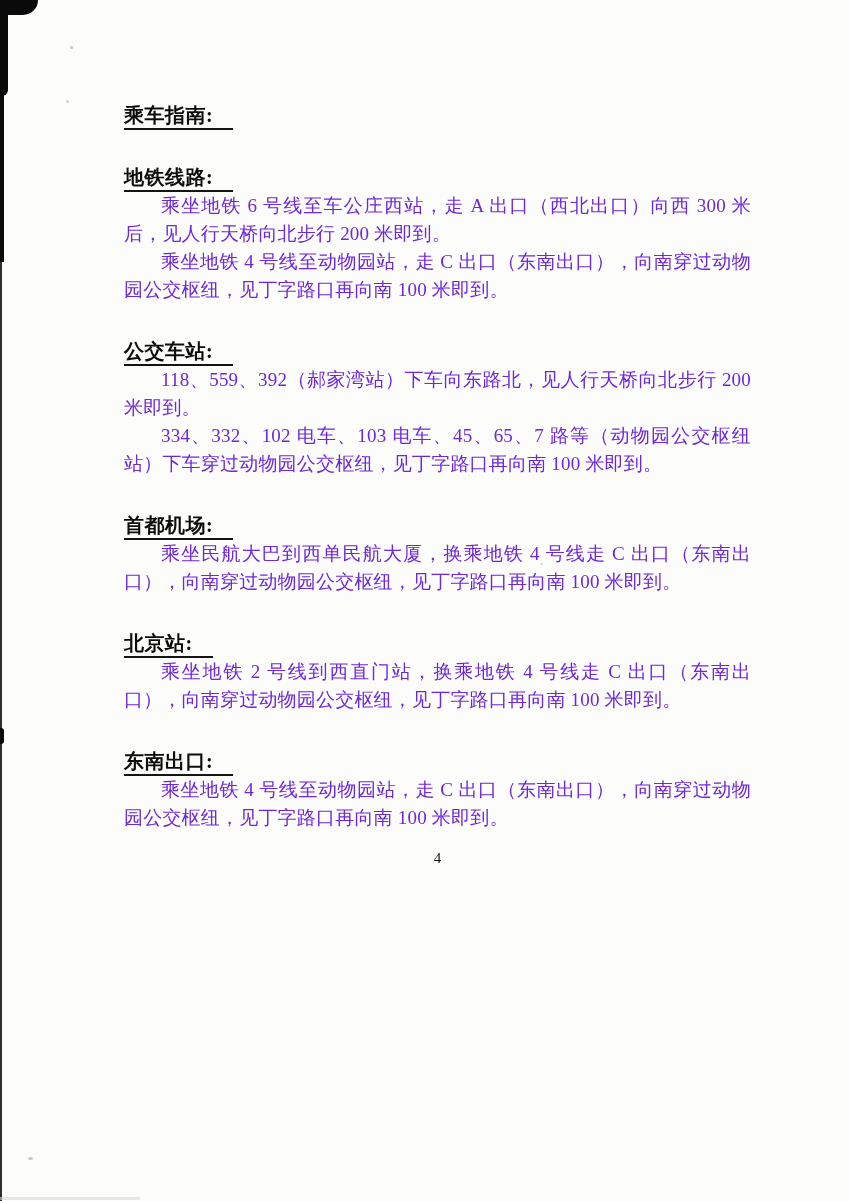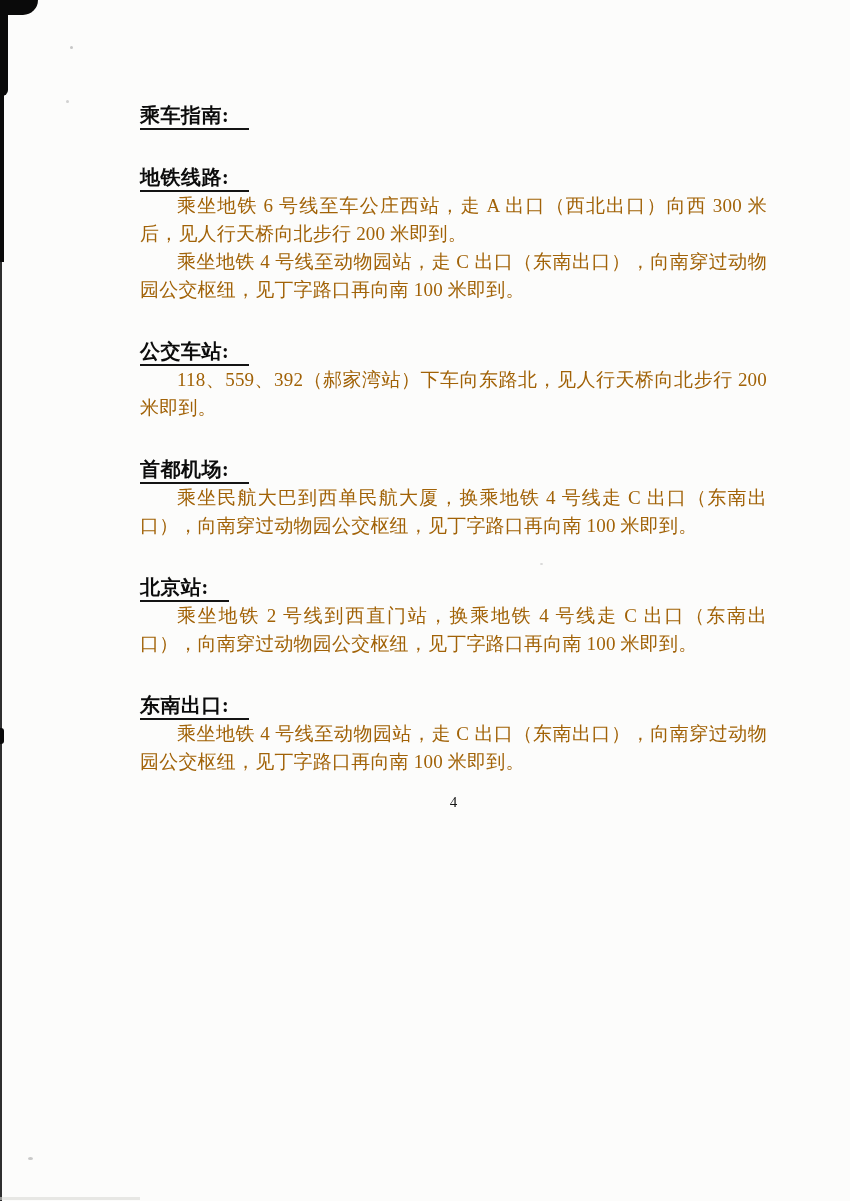--- a/index.html
+++ b/index.html
@@ -40,21 +40,21 @@
   .speck-2 { left: 66px; top: 100px; width: 3px; height: 3px; background:#a8a8a8; border-radius:50%; opacity:.5; }
   .speck-3 { left: 28px; top: 1157px; width: 5px; height: 3px; background:#9f9f9f; border-radius:50%; opacity:.55; }
   .speck-4 { left: 540px; top: 563px; width: 3px; height: 2px; background:#b5b5b5; border-radius:50%; opacity:.5; }
   .bottom-smudge {
     left: 0; top: 1197px; width: 140px; height: 3px;
     background: #d9d9d6; opacity: .6;
   }
   
   .content {
     position: absolute;
-    left: 140px;
+    left: 124px;
     top: 0;
     width: 627px;
   }
   .sec { margin: 0; padding: 0; }
   .heading {
     margin: 33px 0 0 0;
     font-size: 20px;
     line-height: 28px;
     font-weight: bold;
     color: #0c0c0c;
@@ -66,21 +66,21 @@
     border-bottom: 2px solid #141414;
     padding: 0 20px 1px 0;
     line-height: 24px;
   }
   .para {
     margin: 0;
     font-size: 19px;
     line-height: 28px;
     text-align: justify;
     text-indent: 37px;
-    color: #a16207;
+    color: #6d28d9;
     letter-spacing: 0.2px;
   }
   .page-number {
     margin-top: 16px;
     text-align: center;
     font-size: 15px;
     line-height: 20px;
     color: #161616;
   }
 </style>
@@ -106,20 +106,21 @@
 
   <section class="sec">
     <h2 class="heading"><span class="hl">地铁线路:</span></h2>
     <p class="para">乘坐地铁 6 号线至车公庄西站，走 A 出口（西北出口）向西 300 米后，见人行天桥向北步行 200 米即到。</p>
     <p class="para">乘坐地铁 4 号线至动物园站，走 C 出口（东南出口），向南穿过动物园公交枢纽，见丁字路口再向南 100 米即到。</p>
   </section>
 
   <section class="sec">
     <h2 class="heading"><span class="hl">公交车站:</span></h2>
     <p class="para">118、559、392（郝家湾站）下车向东路北，见人行天桥向北步行 200 米即到。</p>
+    <p class="para">334、332、102 电车、103 电车、45、65、7 路等（动物园公交枢纽站）下车穿过动物园公交枢纽，见丁字路口再向南 100 米即到。</p>
   </section>
 
 
   <section class="sec">
     <h2 class="heading"><span class="hl">首都机场:</span></h2>
     <p class="para">乘坐民航大巴到西单民航大厦，换乘地铁 4 号线走 C 出口（东南出口），向南穿过动物园公交枢纽，见丁字路口再向南 100 米即到。</p>
   </section>
 
   <section class="sec">
     <h2 class="heading"><span class="hl">北京站:</span></h2>

